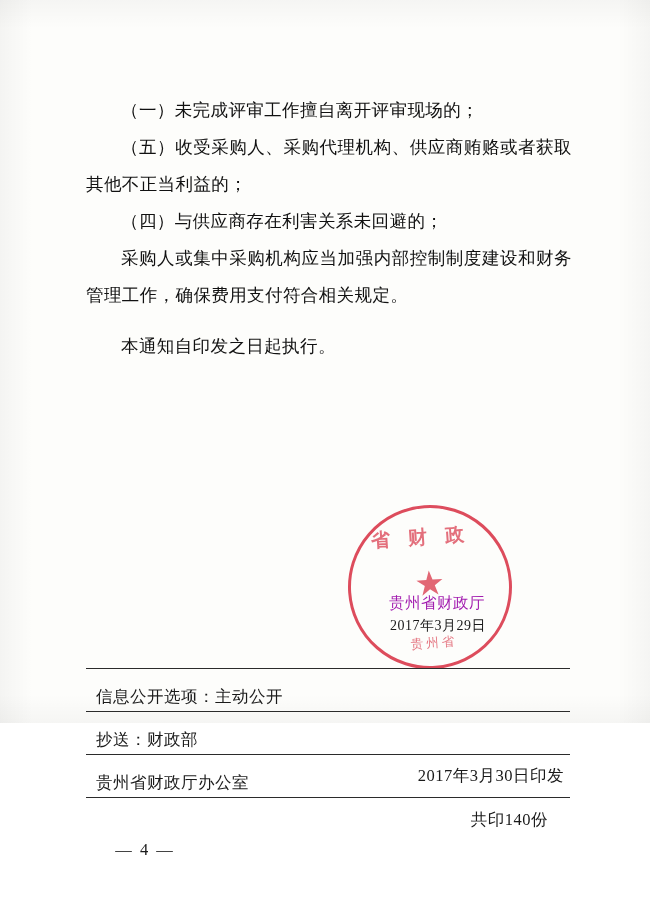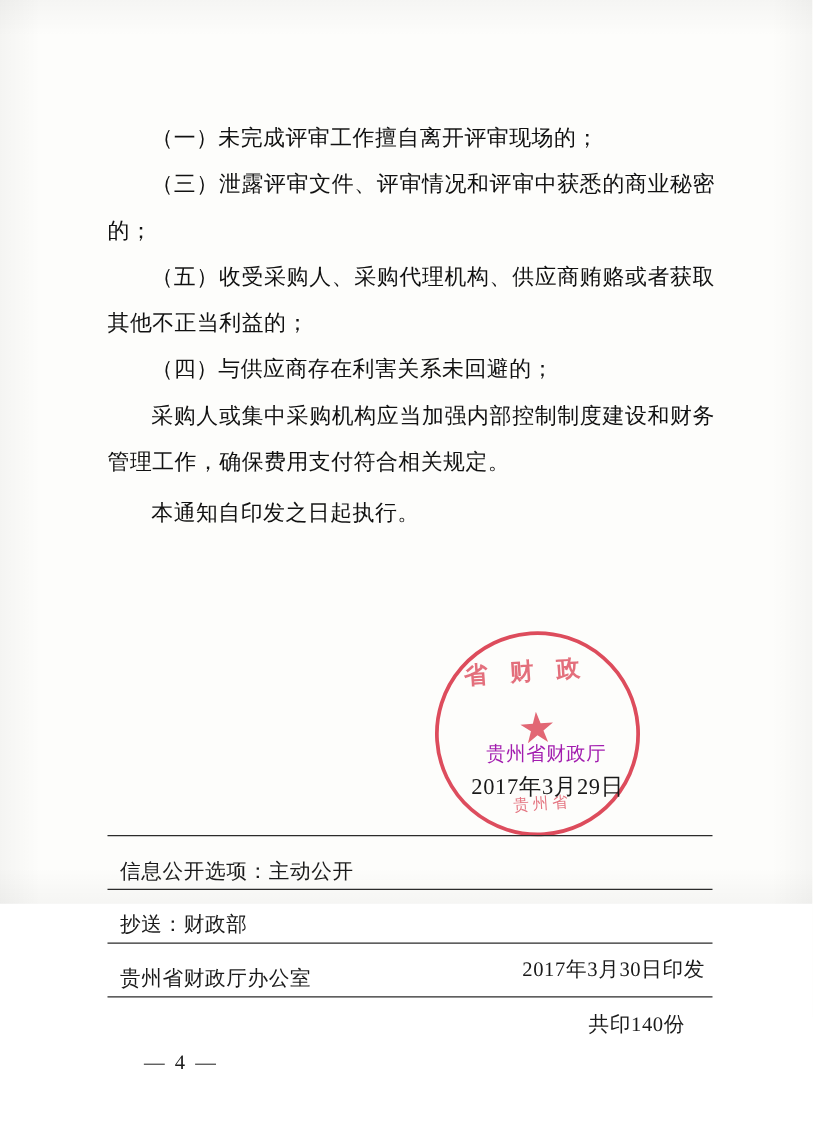--- a/index.html
+++ b/index.html
@@ -42,21 +42,21 @@
     line-height: 37px;
     letter-spacing: 0.4px;
     text-align: justify;
     margin: 0 0 0 0;
     color: #111;
   }
   .para.indent {
     text-indent: 35px;
   }
   .notice-final {
-    margin-top: 4px;
+    margin-top: 14px;
   }
   
   .seal-area {
     position: absolute;
     left: 330px;
     top: 505px;
     width: 260px;
     height: 170px;
   }
   .seal {
@@ -117,21 +117,21 @@
     font-size: 15.5px;
     color: #a21caf;
     letter-spacing: 0.5px;
   }
   .seal-date {
     position: absolute;
     left: 18px;
     top: 112px;
     width: 180px;
     text-align: center;
-    font-size: 18px;
+    font-size: 14px;
     color: #191919;
     letter-spacing: 0.5px;
   }
   
   .footer-block {
     position: absolute;
     left: 86px;
     top: 668px;
     width: 484px;
   }
@@ -179,21 +179,20 @@
     margin-left: -360px;
   }
 </style>
 </head>
 <body>
 
 <div class="page">
 
   <div class="body-text">
     <p class="para indent">（一）未完成评审工作擅自离开评审现场的；</p>
-    <p class="para indent">（三）泄露评审文件、评审情况和评审中获悉的商业秘密的；</p>
     <p class="para indent">（五）收受采购人、采购代理机构、供应商贿赂或者获取其他不正当利益的；</p>
     <p class="para indent">（四）与供应商存在利害关系未回避的；</p>
     <p class="para indent">采购人或集中采购机构应当加强内部控制制度建设和财务管理工作，确保费用支付符合相关规定。</p>
     <p class="para indent notice-final">本通知自印发之日起执行。</p>
   </div>
 
   <div class="seal-area">
     <div class="seal">
       <div class="seal-top-text">省财政</div>
       <div class="seal-star">★</div>

